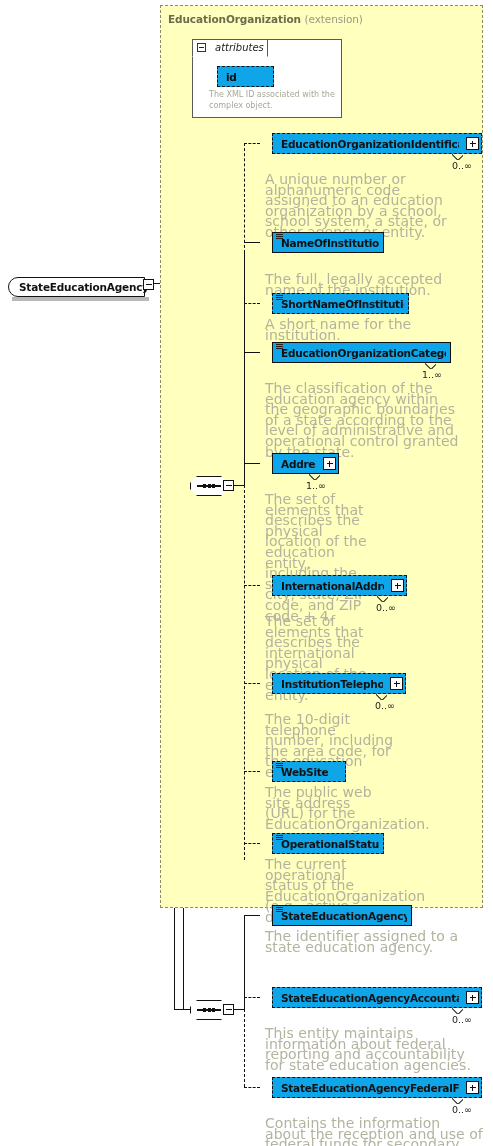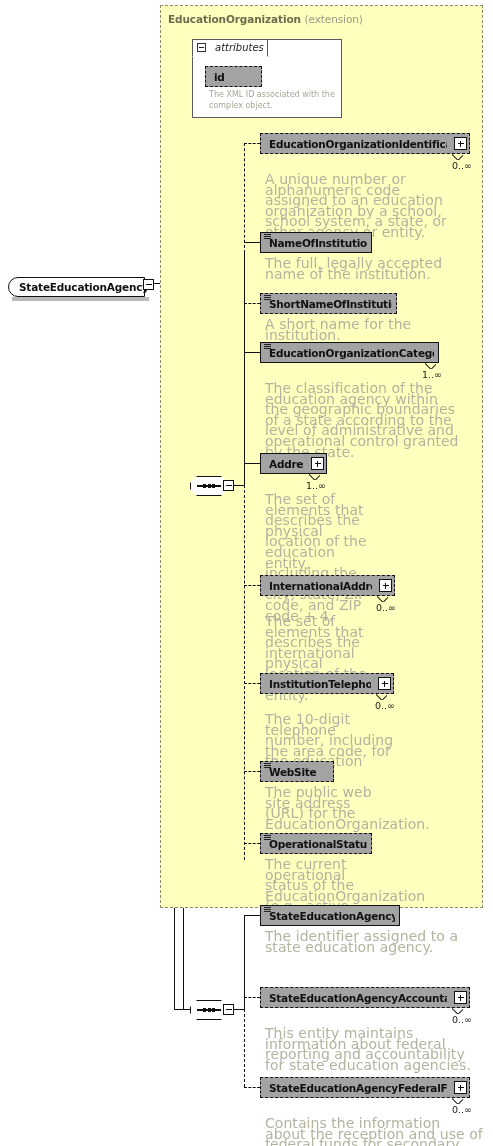--- a/index.html
+++ b/index.html
@@ -42,22 +42,22 @@
   .minus-tgl::before{
     content:"";position:absolute;left:1px;top:3px;width:5px;height:1px;background:#222;
   }
   .attr-desc{
     position:absolute;left:209px;top:90px;width:128px;font-size:8px;
     color:#a8a897;line-height:10.5px;
   }
 
   
   .node{
-    position:absolute;box-sizing:border-box;background:#a3a3a3;
-    height:21px;line-height:19px;
+    position:absolute;box-sizing:border-box;background:#0ea5e9;
+    height:21px;line-height:19px;margin-left:12px;
   }
   .node.solid{border:1.4px solid #111;}
   .node.dashed{border:1.4px dashed #111;}
   .node .lbl{
     position:absolute;left:8px;top:0;right:4px;height:21px;line-height:20px;
     font-size:10.5px;font-weight:bold;color:#111;white-space:nowrap;
     letter-spacing:-0.25px;overflow:hidden;
   }
   .node .lbl.pad{right:22px;}
   .node.shadow::after{
@@ -220,21 +220,21 @@
 
   <div class="ln h" style="left:244px;top:242px;width:16px;"></div>
   <div class="node solid shadow" style="left:260px;top:232px;width:112px;">
     <span class="seqglyph">
         <i></i>
         <i></i>
         <i></i>
       </span>
     <span class="lbl">NameOfInstitution</span>
   </div>
-  <div class="desc" style="left:265px;top:258px;width:200px;">The full, legally accepted name of the institution.</div>
+  <div class="desc" style="left:265px;top:274px;width:200px;">The full, legally accepted name of the institution.</div>
 
   <div class="dln h" style="left:244px;top:303px;width:16px;"></div>
   <div class="node dashed shadow" style="left:260px;top:293px;width:137px;">
     <span class="seqglyph">
         <i></i>
         <i></i>
         <i></i>
       </span>
     <span class="lbl">ShortNameOfInstitution</span>
   </div>

